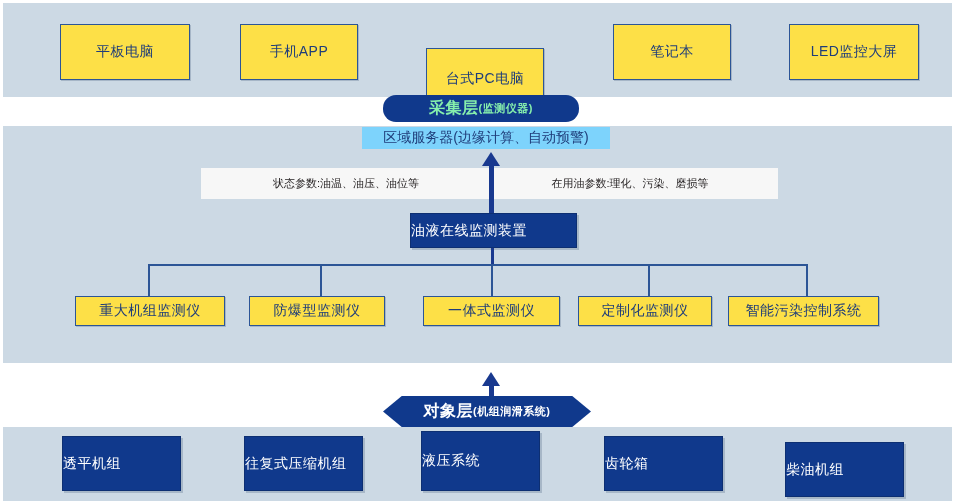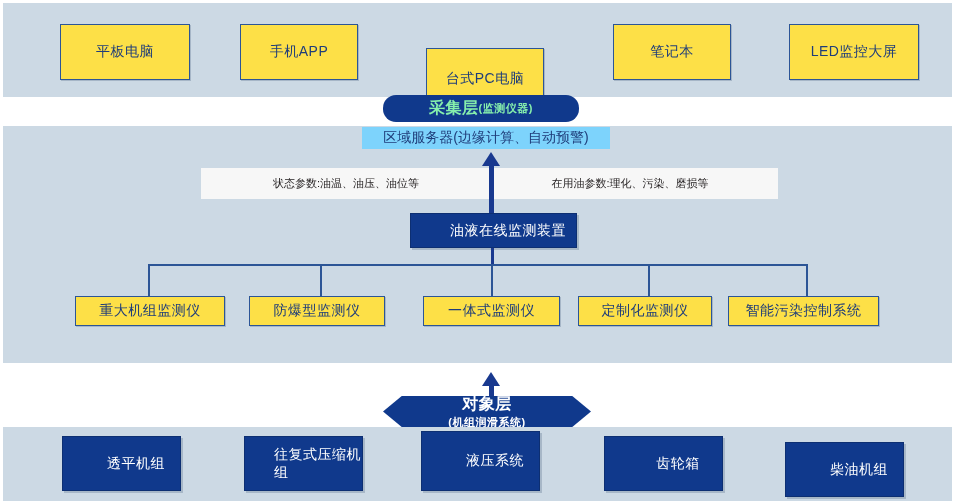--- a/index.html
+++ b/index.html
@@ -28,26 +28,25 @@
     color:#1f3d7a;
     font-size:14px;
     letter-spacing:.5px;
     box-shadow:1px 1px 0 rgba(120,140,165,.45);
   }
   .dbox{
     position:absolute;
     background:#10398c;
     border:1px solid #0d2f72;
     box-sizing:border-box;
-    display:flex;align-items:center;justify-content:center;
+    display:flex;align-items:center;justify-content:flex-start;
     color:#ffffff;
     font-size:14px;
     letter-spacing:.5px;
     box-shadow:2px 2px 0 rgba(130,150,170,.5);
-    padding-left:29px;
   }
   .labelbox{
     position:absolute;
     background:#f7f7f7;
     box-sizing:border-box;
     display:flex;align-items:center;justify-content:center;
     color:#231f20;
     font-size:11px;
   }
   .plainbox{
@@ -72,21 +71,20 @@
   }
   .chev{
     position:absolute;
     background:#10398c;
     color:#ffffff;
     display:flex;align-items:center;justify-content:center;
     font-size:16px;
     font-weight:bold;
     letter-spacing:.5px;
     clip-path:polygon(0% 50%, 9% 0%, 91% 0%, 100% 50%, 91% 100%, 9% 100%);
-    flex-direction:column;
   }
   .pill .sub,.chev .sub{font-size:11px;font-weight:bold;}
 
   
   .ln{position:absolute;background:#2c5596;}
   .ln.thick{background:#19398f;}
   .arrow{
     position:absolute;width:0;height:0;
     border-left:9px solid transparent;
     border-right:9px solid transparent;

